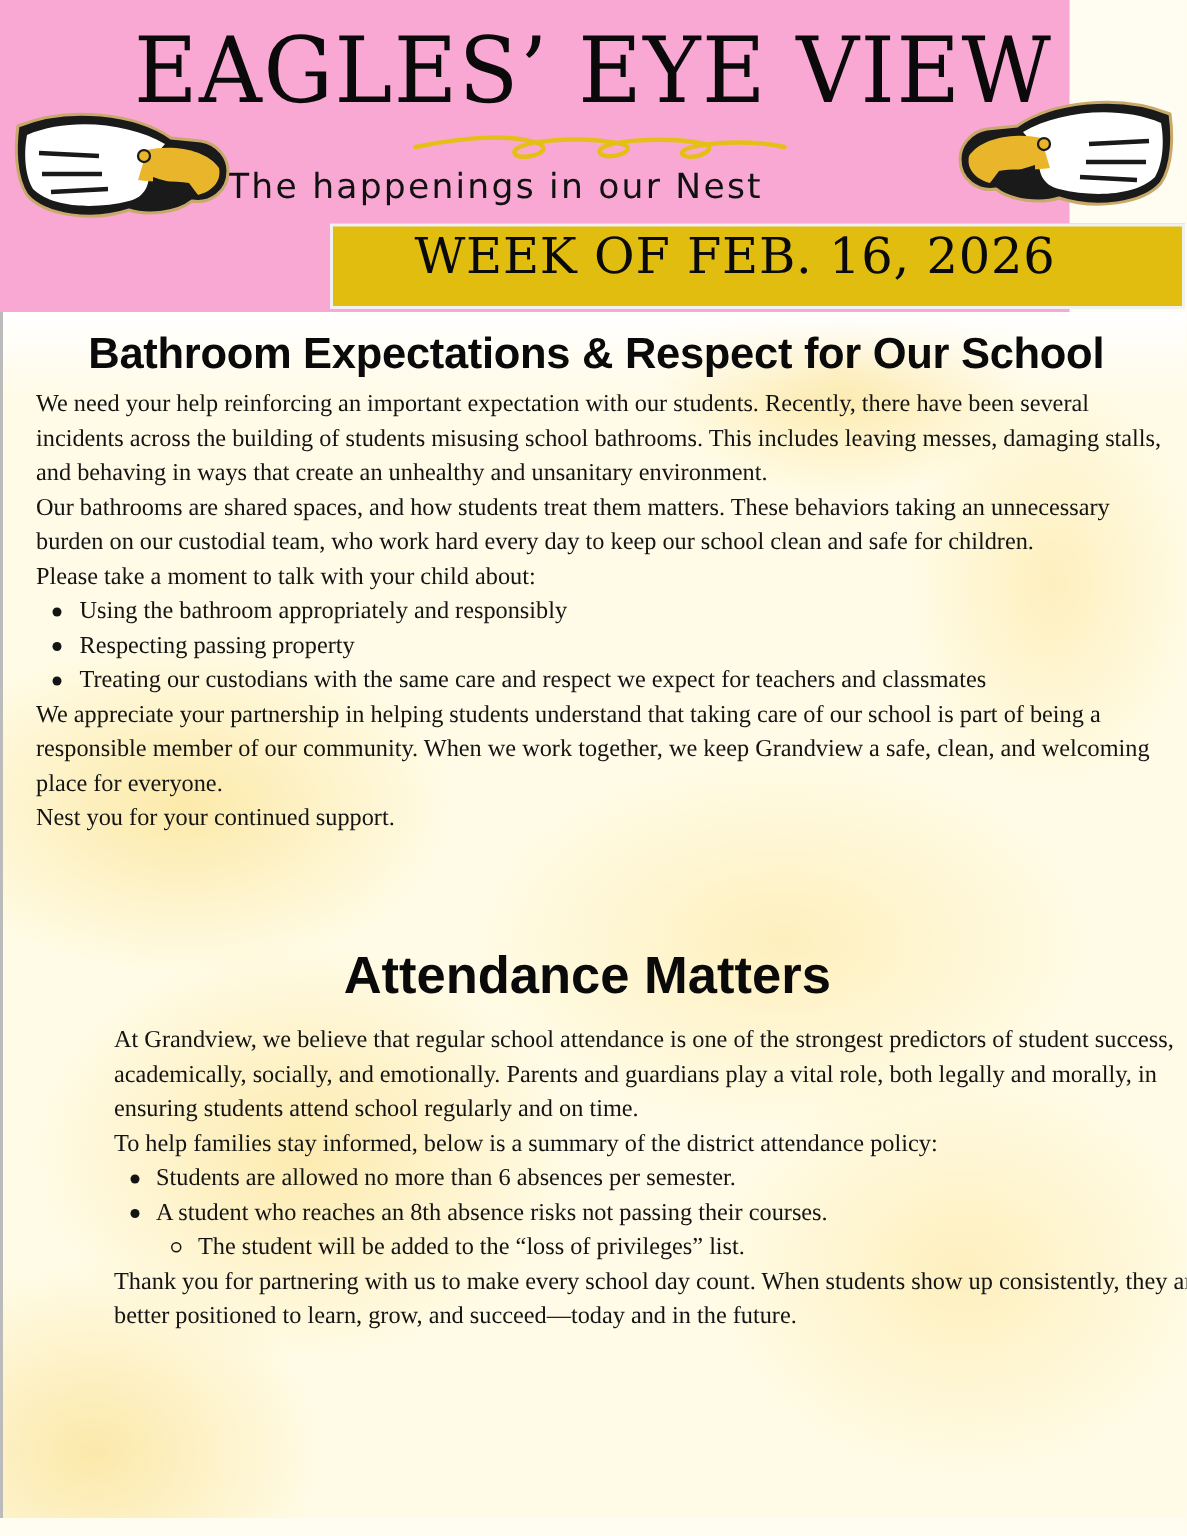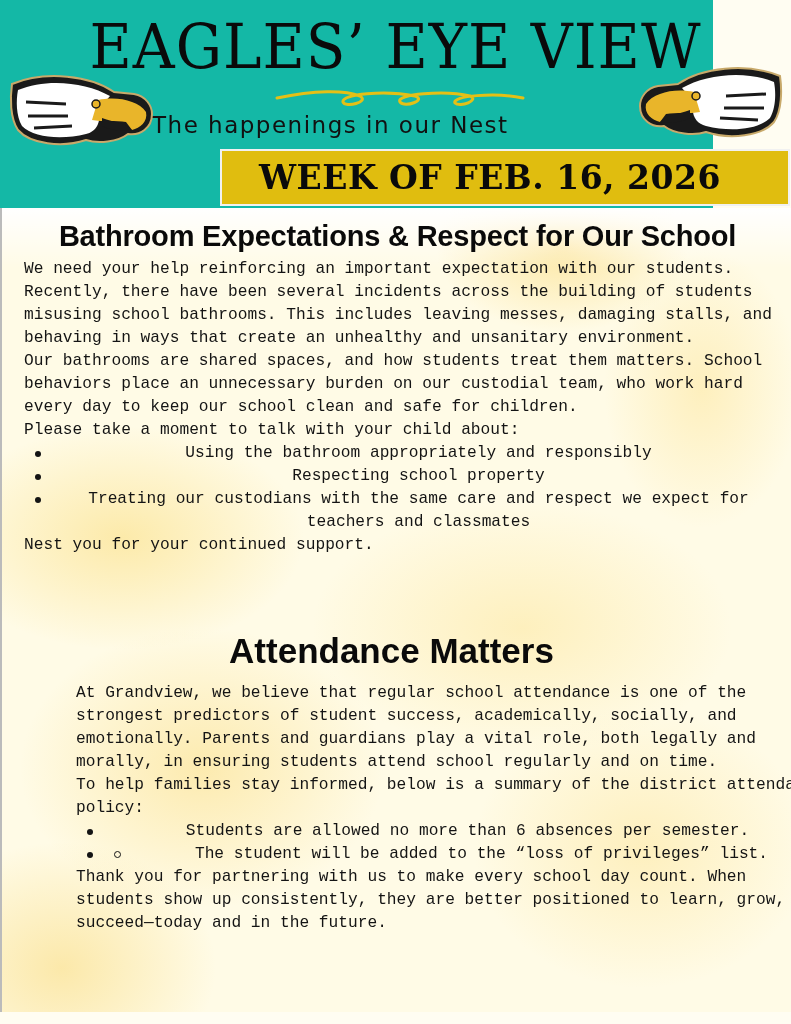--- a/index.html
+++ b/index.html
@@ -5,21 +5,21 @@
     * { box-sizing: border-box; margin: 0; padding: 0; }
     html, body { width: 791px; height: 1024px; overflow: hidden; }
     body {
       position: relative;
       font-family: "Liberation Sans", "DejaVu Sans", sans-serif;
       color: #111;
       background: #fffdf2;
     }
     .header {
       position: absolute; left: 0; top: 0; width: 713px; height: 208px;
-      background: #14b8a6;
+      background: #f9a8d4;
     }
     .masthead-title {
       position: absolute; left: 0; width: 791px; top: 12px;
       text-align: center;
       font-family: "DejaVu Serif", serif;
       font-weight: normal;
       font-size: 58px; letter-spacing: 1px;
       color: #0a0a0a;
       transform: scaleY(1.05);
       line-height: 70px;
@@ -31,21 +31,21 @@
       font-size: 23px; letter-spacing: 1.5px; color: #111;
       line-height: 36px;
     }
     .eagle { position: absolute; width: 150px; height: 80px; }
     .eagle.left { left: 6px; top: 70px; }
     .eagle.right { left: 636px; top: 62px; transform: scaleX(-1); }
     .week-banner {
       position: absolute; left: 220px; top: 149px; width: 570px; height: 57px;
       background: #e0bd0f;
       border: 2px solid #f1f1f1;
-      display: flex; align-items: center; justify-content: center; font-weight: bold;
+      display: flex; align-items: flex-start; justify-content: center;
     }
     .week-banner span {
       font-family: "DejaVu Serif", serif;
       font-size: 33px; color: #0a0a0a; letter-spacing: 0.5px;
       padding-right: 30px;
     }
     .content {
       position: absolute; left: 0; top: 208px; width: 791px; height: 804px;
       background:
         radial-gradient(ellipse 180px 120px at 560px 40px, rgba(250,215,110,0.55), transparent 70%),
@@ -63,29 +63,29 @@
       background: linear-gradient(#ffffff, rgba(255,255,255,0));
     }
     h1.section-title {
       position: absolute; left: 0; width: 791px; text-align: center;
       font-family: "Liberation Sans", sans-serif; font-weight: bold; color: #0a0a0a;
     }
     .t1 { top: 8px; font-size: 29px; line-height: 40px; letter-spacing: -0.2px; }
     .t2 { top: 420px; font-size: 35px; line-height: 46px; padding-right: 12px; }
     .text-block {
       position: absolute;
-      font-family: Liberation Mono, monospace;
+      font-family: Liberation Serif, serif;
       font-size: 16.2px; line-height: 23px; color: #141414;
     }
     .b1 { left: 22px; top: 50px; width: 760px; }
     .b2 { left: 30px; top: 474px; width: 755px; margin-left: 44px; }
     .text-block p { margin: 0; }
     .text-block p.bold { font-weight: bold; }
     ul.bullets { list-style: none; margin: 0; }
-    ul.bullets > li { position: relative; padding-left: 29px; text-align: center; }
+    ul.bullets > li { position: relative; padding-left: 29px; }
     ul.bullets > li::before {
       content: ""; position: absolute; left: 11px; top: 9px;
       width: 6px; height: 6px; border-radius: 50%; background: #141414;
     }
     ul.sub { list-style: none; margin: 0; }
     ul.sub > li { position: relative; padding-left: 28px; }
     ul.sub > li::before {
       content: ""; position: absolute; left: 10px; top: 8px;
       width: 5px; height: 5px; border-radius: 50%; border: 1.5px solid #141414;
     }
@@ -126,38 +126,40 @@
   </div>
 </div>
 
 <div class="content">
   <div class="topfade"></div>
 
   <h1 class="section-title t1">Bathroom Expectations &amp; Respect for Our School</h1>
 
   <div class="text-block b1">
     <p>We need your help reinforcing an important expectation with our students. Recently, there have been several incidents across the building of students misusing school bathrooms. This includes leaving messes, damaging stalls, and behaving in ways that create an unhealthy and unsanitary environment.</p>
-    <p>Our bathrooms are shared spaces, and how students treat them matters. School behaviors place an unnecessary burden on our custodial team, who work hard every day to keep our school clean and safe for children.</p>
+    <p>Our bathrooms are shared spaces, and how students treat them matters. These behaviors taking an unnecessary burden on our custodial team, who work hard every day to keep our school clean and safe for children.</p>
     <p>Please take a moment to talk with your child about:</p>
     <ul class="bullets">
       <li>Using the bathroom appropriately and responsibly</li>
-      <li>Respecting school property</li>
+      <li>Respecting passing property</li>
       <li>Treating our custodians with the same care and respect we expect for teachers and classmates</li>
     </ul>
+    <p>We appreciate your partnership in helping students understand that taking care of our school is part of being a responsible member of our community. When we work together, we keep Grandview a safe, clean, and welcoming place for everyone.</p>
     <p>Nest you for your continued support.</p>
   </div>
 
   <h1 class="section-title t2">Attendance Matters</h1>
 
   <div class="text-block b2">
     <p>At Grandview, we believe that regular school attendance is one of the strongest predictors of student success, academically, socially, and emotionally. Parents and guardians play a vital role, both legally and morally, in ensuring students attend school regularly and on time.</p>
     <p>To help families stay informed, below is a summary of the district attendance policy:</p>
     <ul class="bullets">
       <li>Students are allowed no more than 6 absences per semester.</li>
       <li>
+        <span>A student who reaches an 8th absence risks not passing their courses.</span>
         <ul class="sub">
           <li>The student will be added to the “loss of privileges” list.</li>
         </ul>
       </li>
     </ul>
     <p>Thank you for partnering with us to make every school day count. When students show up consistently, they are better positioned to learn, grow, and succeed—today and in the future.</p>
   </div>
 </div>
 
 </body></html>

